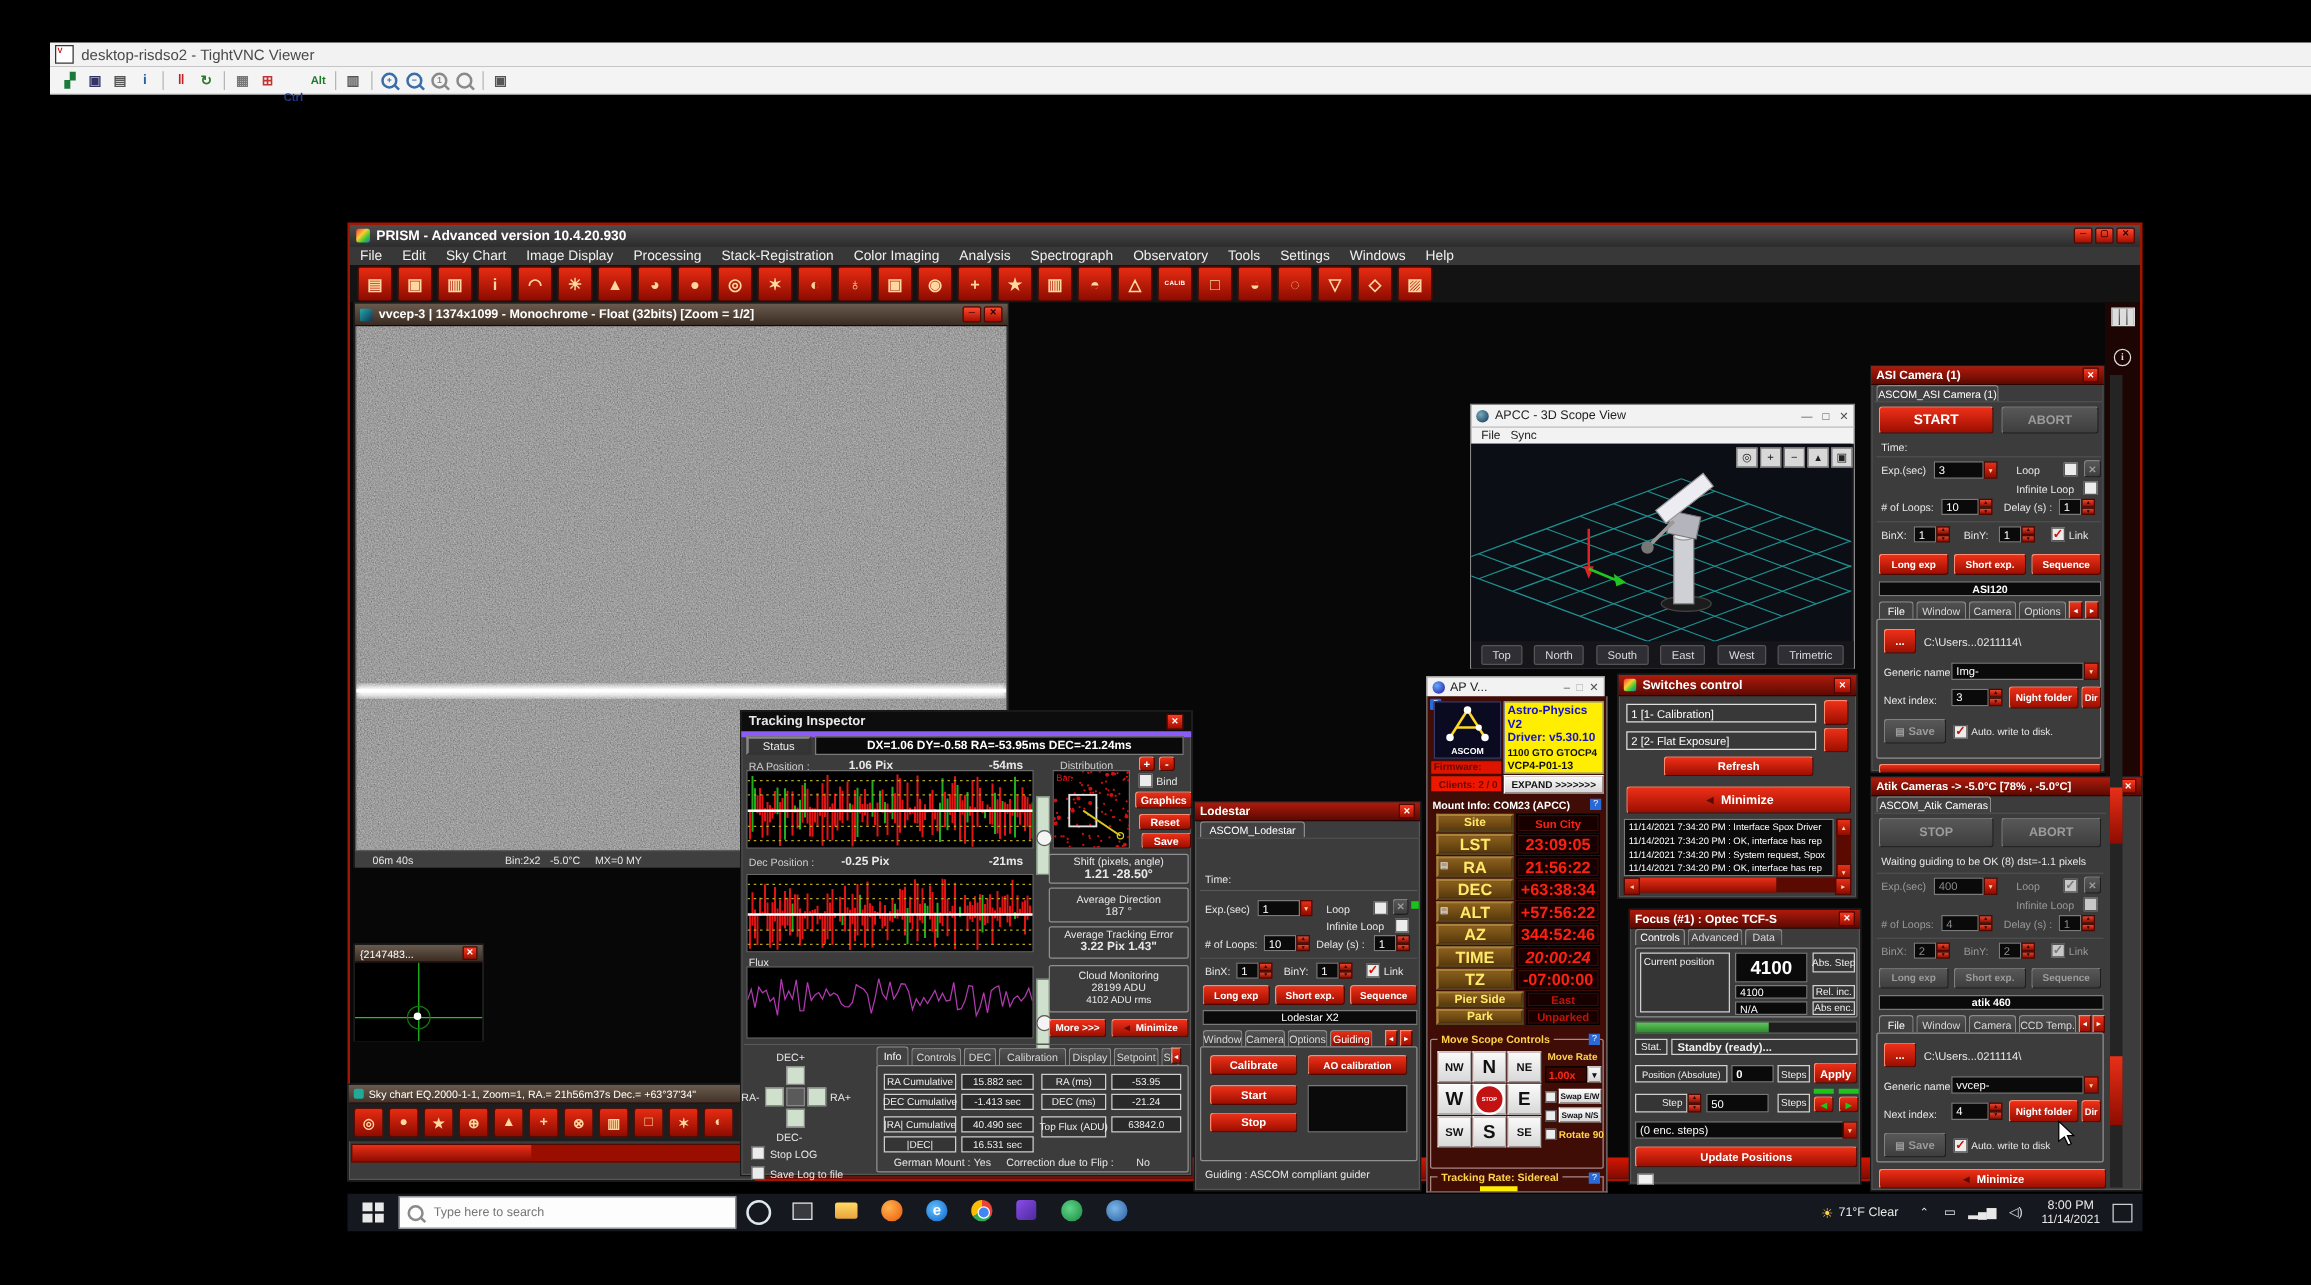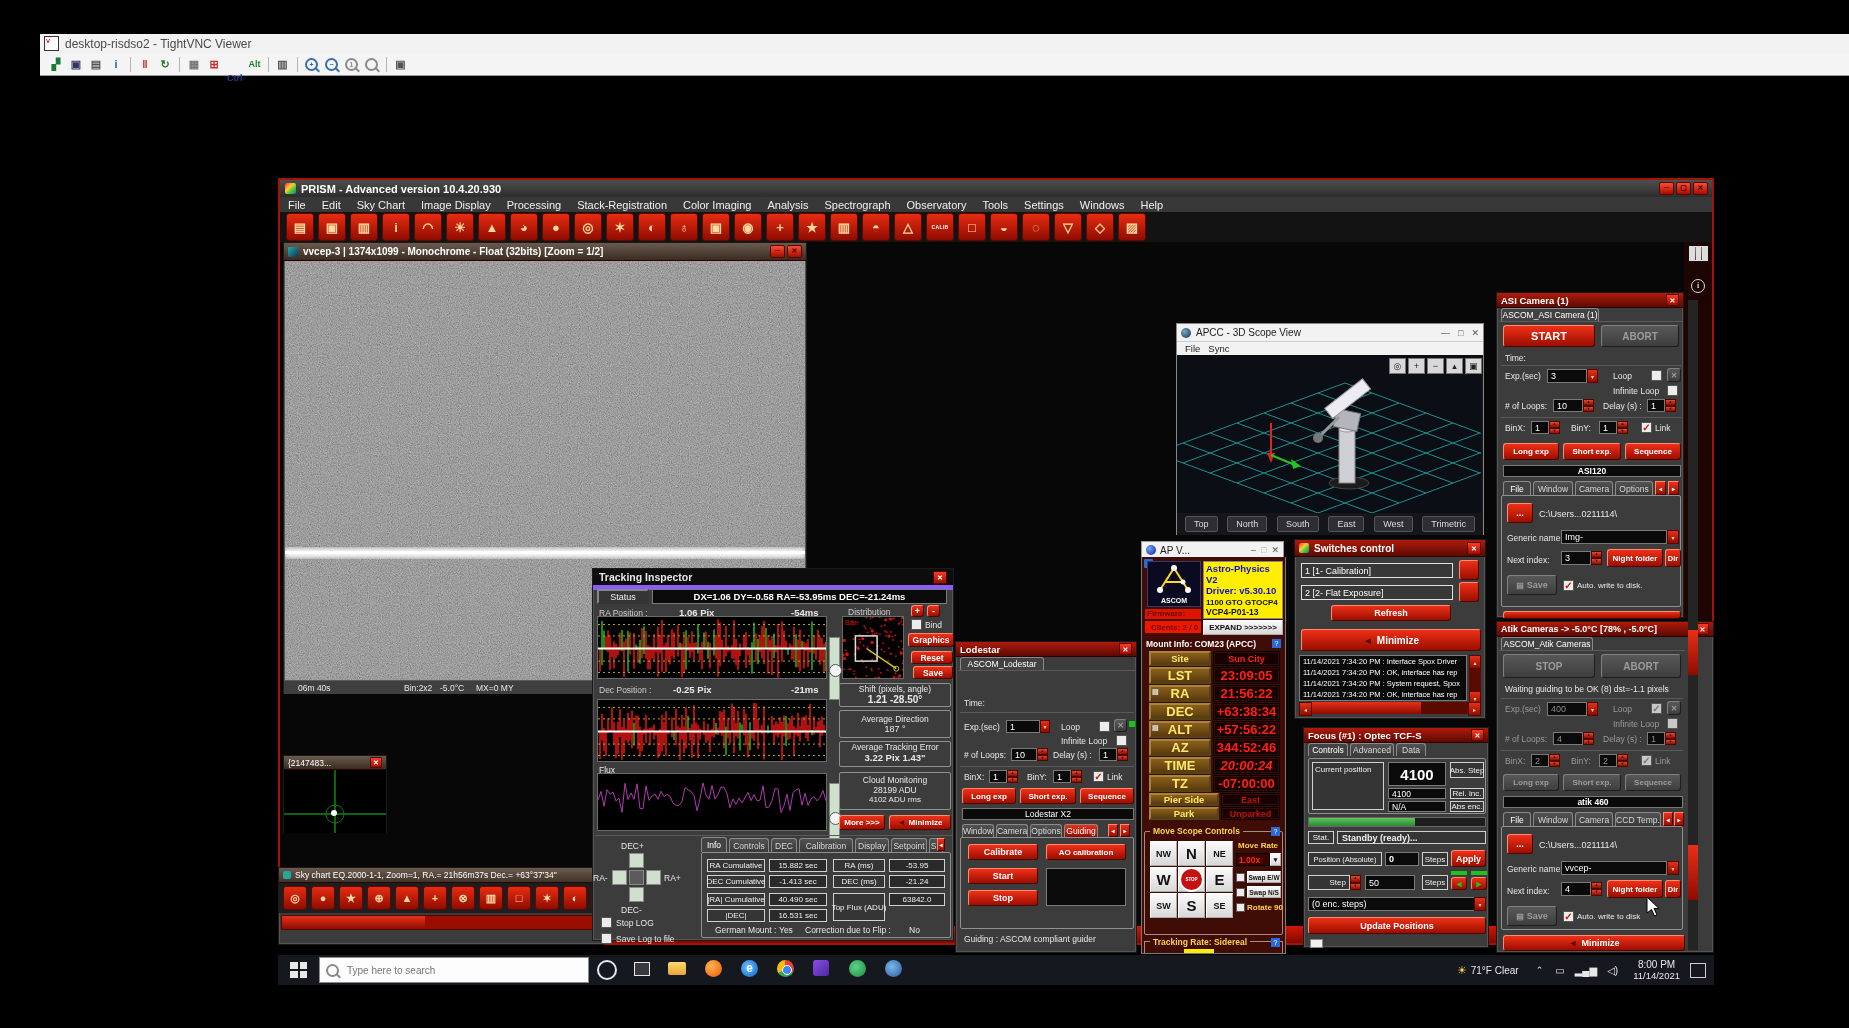--- a/index.html
+++ b/index.html
@@ -753,21 +753,21 @@
       </div>
     <div class="w boxed" style="left:296px;top:306px;width:56px;height:13px;background:#2a2a2a">
         <span>-21.24</span>
       </div>
     <div class="w boxed" style="left:114px;top:324px;width:58px;height:13px">
         <span>|RA| Cumulative</span>
       </div>
     <div class="w boxed" style="left:176px;top:324px;width:58px;height:13px;background:#2a2a2a">
         <span>40.490 sec</span>
       </div>
-    <div class="w boxed" style="left:240px;top:324px;width:52px;height:28px">
+    <div class="w boxed" style="left:240px;top:324px;width:52px;height:17px">
         <span>Top Flux (ADU)</span>
       </div>
     <div class="w boxed" style="left:296px;top:324px;width:56px;height:13px;background:#2a2a2a">
         <span>63842.0</span>
       </div>
     <div class="w boxed" style="left:114px;top:340px;width:58px;height:13px">
         <span>|DEC|</span>
       </div>
     <div class="w boxed" style="left:176px;top:340px;width:58px;height:13px;background:#2a2a2a">
         <span>16.531 sec</span>

